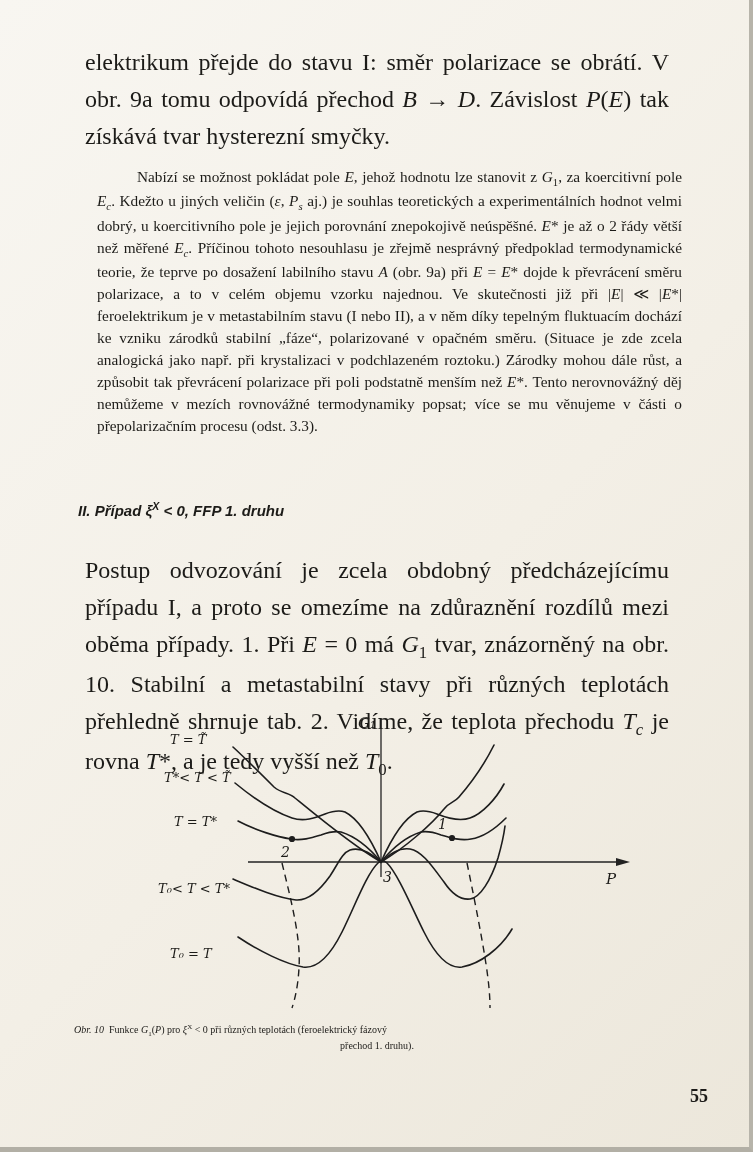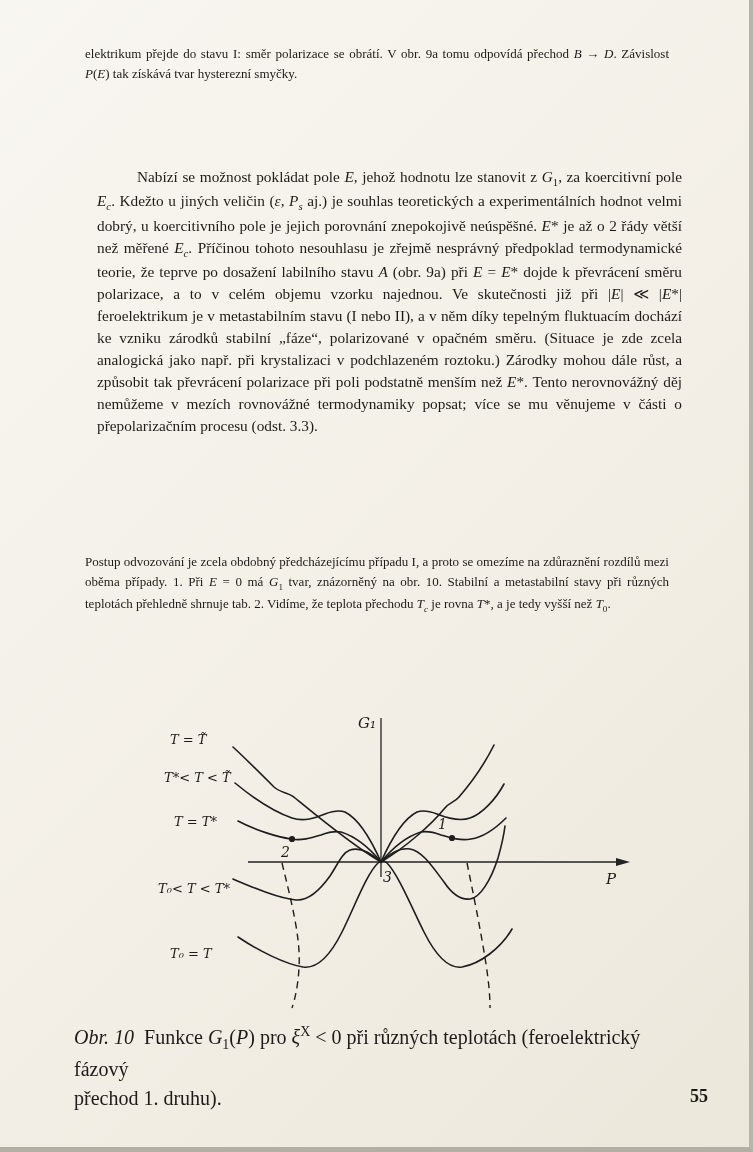--- a/index.html
+++ b/index.html
@@ -11,40 +11,40 @@
     color:#1c1b18;
     font-family:"Liberation Serif","DejaVu Serif",serif;
     box-sizing:border-box;
     border-right:4px solid #b7b4aa;
     border-bottom:5px solid #b2afa5;
     overflow:hidden;
   }
   .abs { position:absolute; }
   .para-large {
     left:85px; width:584px;
-    font-size:13px; line-height:1.55;
+    font-size:24px; line-height:1.55;
     text-align:justify;
     margin:0;
   }
   .para-small {
     left:85px; width:585px;
     font-size:15.3px; line-height:1.44;
     text-align:justify; text-indent:40px;
     margin:12px;
   }
   .section-heading {
     left:78px; width:560px;
     font-family:"Liberation Sans","DejaVu Sans",sans-serif;
     font-size:15px; font-weight:bold; font-style:italic;
     margin:0;
   }
   .figure-wrap { left:138px; top:710px; width:505px; height:302px; }
-  .caption { left:74px; top:1022px; width:606px; font-size:20px; line-height:1.45; }
+  .caption { left:74px; top:1022px; width:606px; font-size:10px; line-height:1.45; }
   .caption .cap-label { font-style:italic; }
-  .cap-line2 { }
+  .cap-line2 { text-align:center; }
   .page-number {
     left:690px; top:1086px;
     font-size:18px; font-weight:bold;text-align:center;
   }
   svg text {
     font-family:"DejaVu Serif","Liberation Serif",serif;
     font-style:italic;
     fill:#1c1b18;
   }
   .curve-label { font-size:13px; }
@@ -54,20 +54,21 @@
 </style>
 </head>
 <body>
 
 <div class="page">
 
   <p class="abs para-large" style="top:44px">elektrikum přejde do stavu I: směr polarizace se obrátí. V obr. 9a tomu odpovídá přechod <i>B</i> → <i>D</i>. Závislost <i>P</i>(<i>E</i>) tak získává tvar hysterezní smyčky.</p>
 
   <p class="abs para-small" style="top:154px">Nabízí se možnost pokládat pole <i>E</i>, jehož hodnotu lze stanovit z <i>G</i><sub>1</sub>, za koercitivní pole <i>E<sub>c</sub></i>. Kdežto u jiných veličin (<i>ε</i>, <i>P<sub>s</sub></i> aj.) je souhlas teoretických a experimentálních hodnot velmi dobrý, u koercitivního pole je jejich porovnání znepokojivě neúspěšné. <i>E</i>* je až o 2 řády větší než měřené <i>E<sub>c</sub></i>. Příčinou tohoto nesouhlasu je zřejmě nesprávný předpoklad termodynamické teorie, že teprve po dosažení labilního stavu <i>A</i> (obr. 9a) při <i>E</i> = <i>E</i>* dojde k převrácení směru polarizace, a to v celém objemu vzorku najednou. Ve skutečnosti již při |<i>E</i>| ≪ |<i>E</i>*| feroelektrikum je v metastabilním stavu (I nebo II), a v něm díky tepelným fluktuacím dochází ke vzniku zárodků stabilní „fáze“, polarizované v opačném směru. (Situace je zde zcela analogická jako např. při krystalizaci v podchlazeném roztoku.) Zárodky mohou dále růst, a způsobit tak převrácení polarizace při poli podstatně menším než <i>E</i>*. Tento nerovnovážný děj nemůžeme v mezích rovnovážné termodynamiky popsat; více se mu věnujeme v části o přepolarizačním procesu (odst. 3.3).</p>
 
+  <h3 class="abs section-heading" style="top:500px">II. Případ <i>ξ</i><sup>X</sup> &lt; 0, FFP 1. druhu</h3>
 
   <p class="abs para-large" style="top:552px">Postup odvozování je zcela obdobný předcházejícímu případu I, a proto se omezíme na zdůraznění rozdílů mezi oběma případy. 1. Při <i>E</i> = 0 má <i>G</i><sub>1</sub> tvar, znázorněný na obr. 10. Stabilní a metastabilní stavy při různých teplotách přehledně shrnuje tab. 2. Vidíme, že teplota přechodu <i>T<sub>c</sub></i> je rovna <i>T</i>*, a je tedy vyšší než <i>T</i><sub>0</sub>.</p>
 
   <div class="abs figure-wrap">
     <svg width="505" height="302" viewBox="0 0 505 302">
 
       <line x1="243" y1="8" x2="243" y2="167" stroke="#222" stroke-width="1.3"></line>
       <line x1="110" y1="152" x2="482" y2="152" stroke="#222" stroke-width="1.3"></line>
       <polygon points="492,152 478,148 478,156" fill="#222"></polygon>
 

